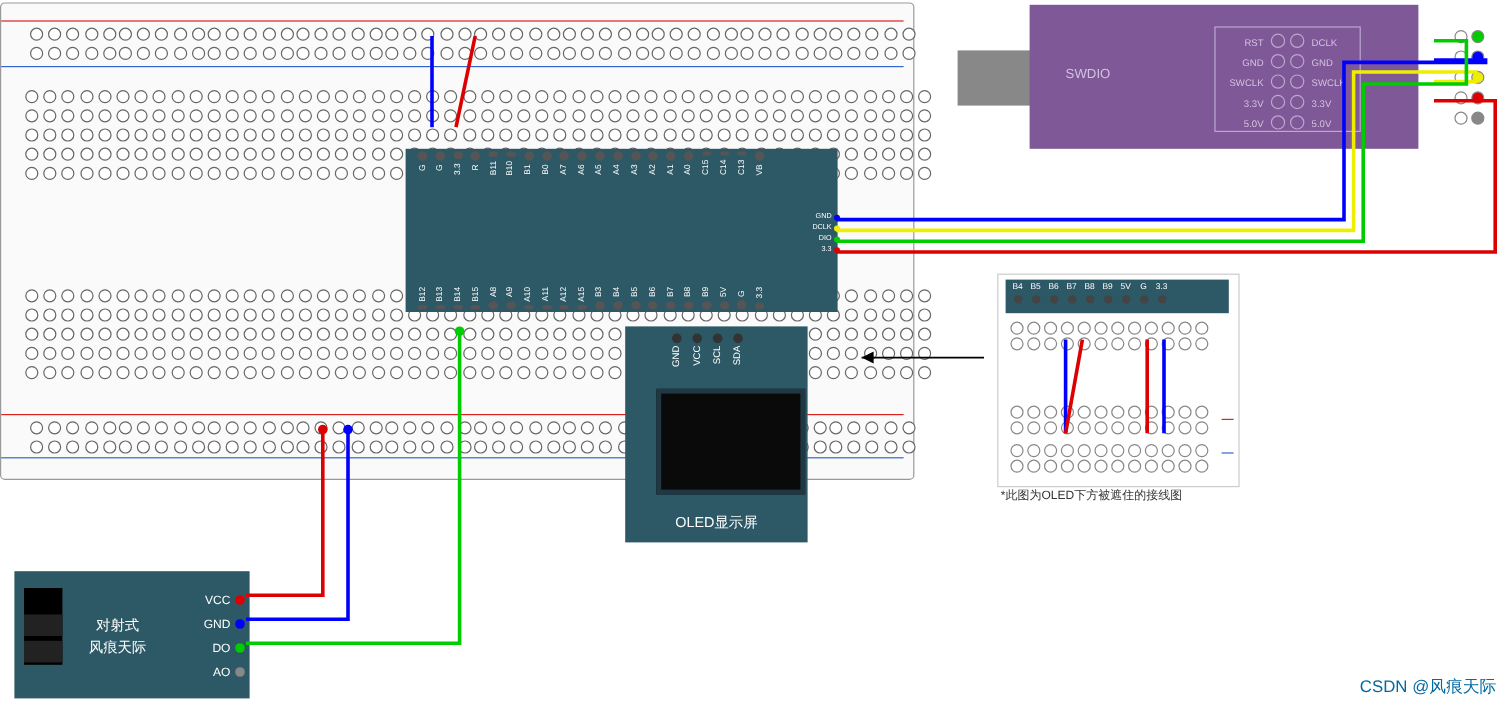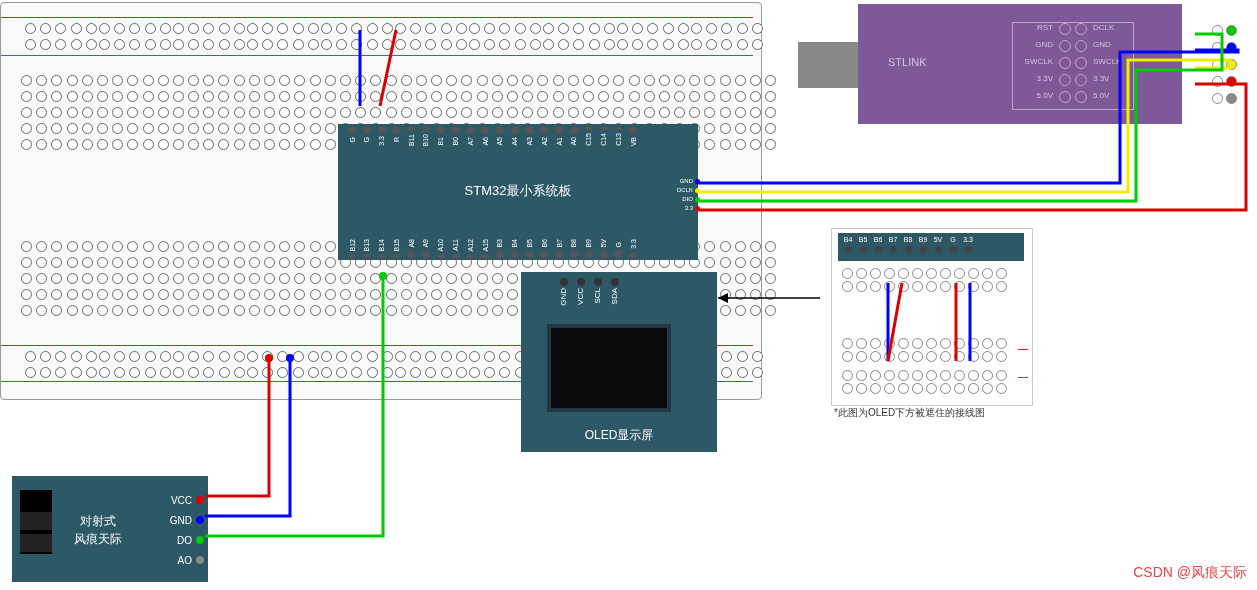--- a/index.html
+++ b/index.html
@@ -16,33 +16,33 @@
   .pin .dot { width:8px; height:8px; border-radius:50%; background:#555; }
   .pin .lbl { font-size:7px; color:#fff; writing-mode:vertical-rl; transform:rotate(180deg); margin-top:1px; white-space:nowrap; }
   .pin-top { top:2px; left:8px; }
   .pin-top .pin .lbl { margin-top:3px; }
   .pin-bot { bottom:2px; left:8px; }
   .pin-bot .pin { flex-direction:column-reverse; }
   .pin-bot .pin .lbl { margin-bottom:3px; }
   .stm32-side { position:absolute; right:-2px; top:53px; font-size:6px; color:#fff; text-align:right; line-height:9px;}
   .stm32-side .sd { display:flex; align-items:center; justify-content:flex-end; gap:2px;}
   .sd .sdot{width:5px;height:5px;border-radius:50%;}
-  .oled { position:absolute; left:521px; top:272px; width:196px; height:180px; background:#2d5866; }
+  .oled { position:absolute; left:521px; top:272px; width:152px; height:180px; background:#2d5866; }
   .oled-pins { position:absolute; top:6px; left:38px; display:flex; gap:8px; }
   .oled-pin { display:flex; flex-direction:column; align-items:center; }
   .oled-pin .dot { width:8px; height:8px; border-radius:50%; background:#333; }
   .oled-pin .lbl { font-size:8px; color:#fff; writing-mode:vertical-rl; transform:rotate(180deg); margin-top:2px; }
   .oled-screen { position:absolute; left:26px; top:52px; width:116px; height:80px; background:#0a0a0a; border:4px solid #203844; }
   .oled-title { position:absolute; bottom:8px; left:0; right:0; text-align:center; color:#fff; font-size:12px; }
   .stlink { position:absolute; left:798px; top:4px; width:454px; height:120px; }
   .stlink-usb { position:absolute; left:0; top:38px; width:64px; height:46px; background:#888; }
   .stlink-body { position:absolute; left:60px; top:0; width:324px; height:120px; background:#7e5897; }
   .stlink-label { position:absolute; left:30px; top:52px; color:#d4c2e0; font-size:11px; }
   .stlink-pinbox { position:absolute; right:48px; top:18px; width:120px; height:86px; border:1px solid #bda7cc; }
-  .stlink-pinbox .prow { display:flex; height:17px; align-items:flex-start; font-size:8px; color:#d4c2e0; }
+  .stlink-pinbox .prow { display:flex; height:17px; align-items:flex-end; font-size:8px; color:#d4c2e0; }
   .prow .left-l { width:40px; text-align:right; padding-right:4px; }
   .prow .ph { width:10px; height:10px; border:1px solid #bda7cc; border-radius:50%; margin:0 2px; }
   .prow .right-l { padding-left:4px; }
   .stlink-conn { position:absolute; right:0px; top:18px; width:40px; }
   .stlink-conn .crow { height:17px; display:flex; align-items:center; gap:3px; }
   .crow .cp { width:9px;height:9px;border:1px solid #888; border-radius:50%; }
   .ir-sensor { position:absolute; left:12px; top:476px; width:196px; height:106px; background:#2d5866; }
   .ir-chip { position:absolute; left:8px; top:14px; width:32px; height:64px; background:#000; }
   .ir-chip::before,.ir-chip::after { content:''; position:absolute; left:0; width:32px; height:18px; background:#222; }
   .ir-chip::before{top:22px} .ir-chip::after{top:44px}
@@ -50,21 +50,21 @@
   .ir-pins { position:absolute; right:4px; top:14px; }
   .ir-pin { display:flex; align-items:center; height:20px; font-size:10px; color:#fff; gap:4px; justify-content:flex-end;}
   .ir-pin .dot { width:8px;height:8px;border-radius:50%; }
   .inset { position:absolute; left:831px; top:228px; width:200px; height:176px; background:#fff; border:1px solid #ccc; }
   .inset-board { position:absolute; left:6px; top:4px; width:186px; height:28px; background:#2d5866; }
   .inset-board .ip { display:flex; gap:3px; padding:3px 4px;}
   .inset-board .ipn { width:12px; font-size:7px; color:#fff; text-align:center;}
   .inset .dots { display:flex; gap:3px; padding:1px 10px;}
   .inset .idot { width:9px;height:9px;border:1px solid #888;border-radius:50%;}
   .inset-note { position:absolute; left:834px; top:406px; font-size:10px; color:#333; }
-  .watermark { position:absolute; right:10px; bottom:8px; font-size:14px; color:#ef4444; }
+  .watermark { position:absolute; right:10px; bottom:8px; font-size:14px; color:#0369a1; }
   svg.wires { position:absolute; left:0; top:0; width:1257px; height:590px; pointer-events:none; }
 </style>
 </head>
 <body>
 
 <div class="canvas">
 
   <div class="breadboard">
     <div class="red-line" style="top:14px"></div>
     <div class="blue-line" style="top:52px"></div>
@@ -867,21 +867,20 @@
         <div class="hole"></div>
         <div class="hole"></div>
         <div class="hole"></div>
         <div class="hole"></div>
         <div class="hole"></div>
         <div class="hole"></div>
       </div>
     </div>
 
   <div class="stm32">
-    <div class="stm32-title">STM32最小系统板</div>
     <div class="pin-strip pin-top" id="stm32-top">
         <div class="pin">
           <div class="dot"></div>
           <div class="lbl">G</div>
         </div>
         <div class="pin">
           <div class="dot"></div>
           <div class="lbl">G</div>
         </div>
         <div class="pin">
@@ -1078,21 +1077,21 @@
           <div class="lbl">SDA</div>
         </div>
       </div>
     <div class="oled-screen"></div>
     <div class="oled-title">OLED显示屏</div>
   </div>
 
   <div class="stlink">
     <div class="stlink-usb"></div>
     <div class="stlink-body">
-      <div class="stlink-label">STLINK</div>
+      <div class="stlink-label">SWDIO</div>
       <div class="stlink-pinbox" id="stlink-rows">
           <div class="prow">
             <div class="left-l">RST</div>
             <div class="ph"></div>
             <div class="ph"></div>
             <div class="right-l">DCLK</div>
           </div>
           <div class="prow">
             <div class="left-l">GND</div>
             <div class="ph"></div>

